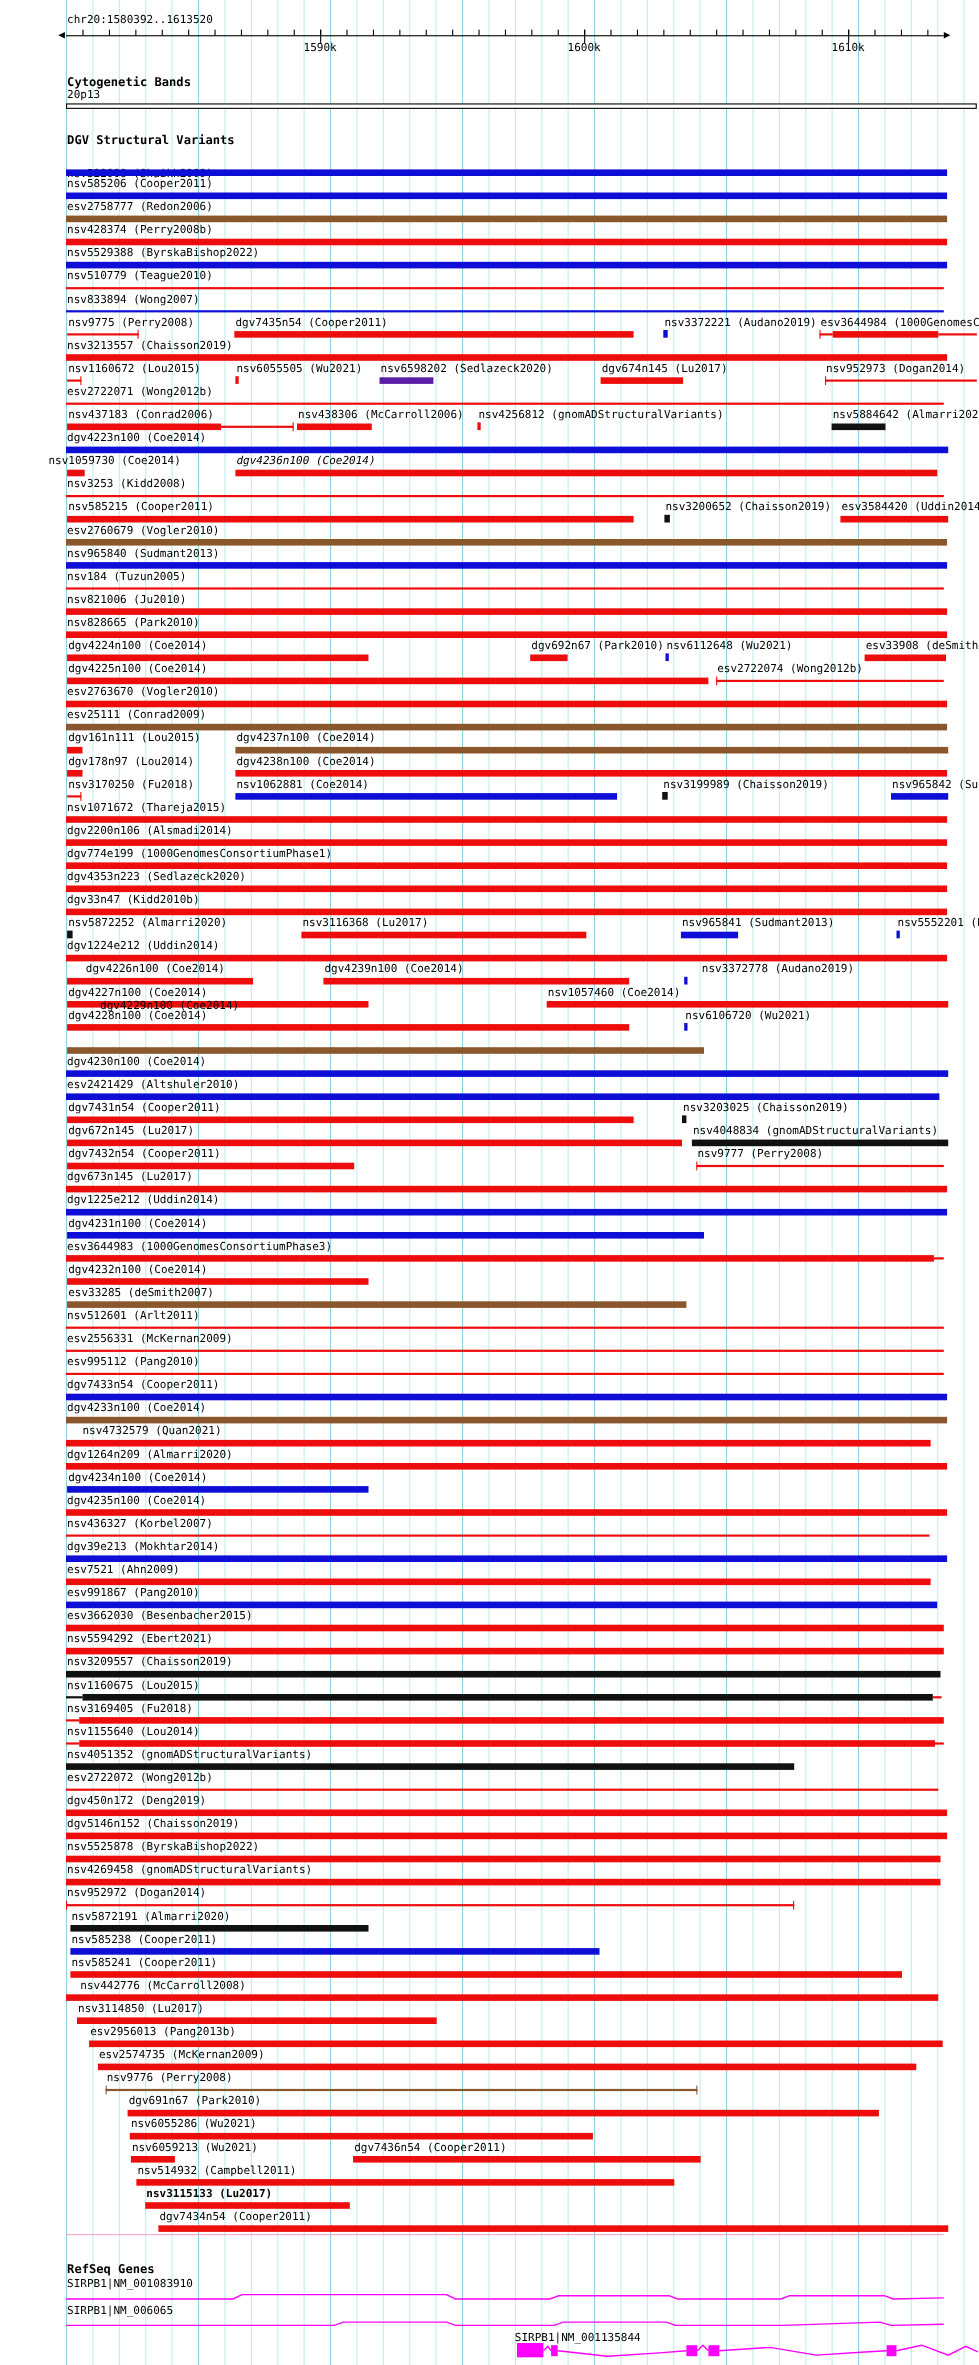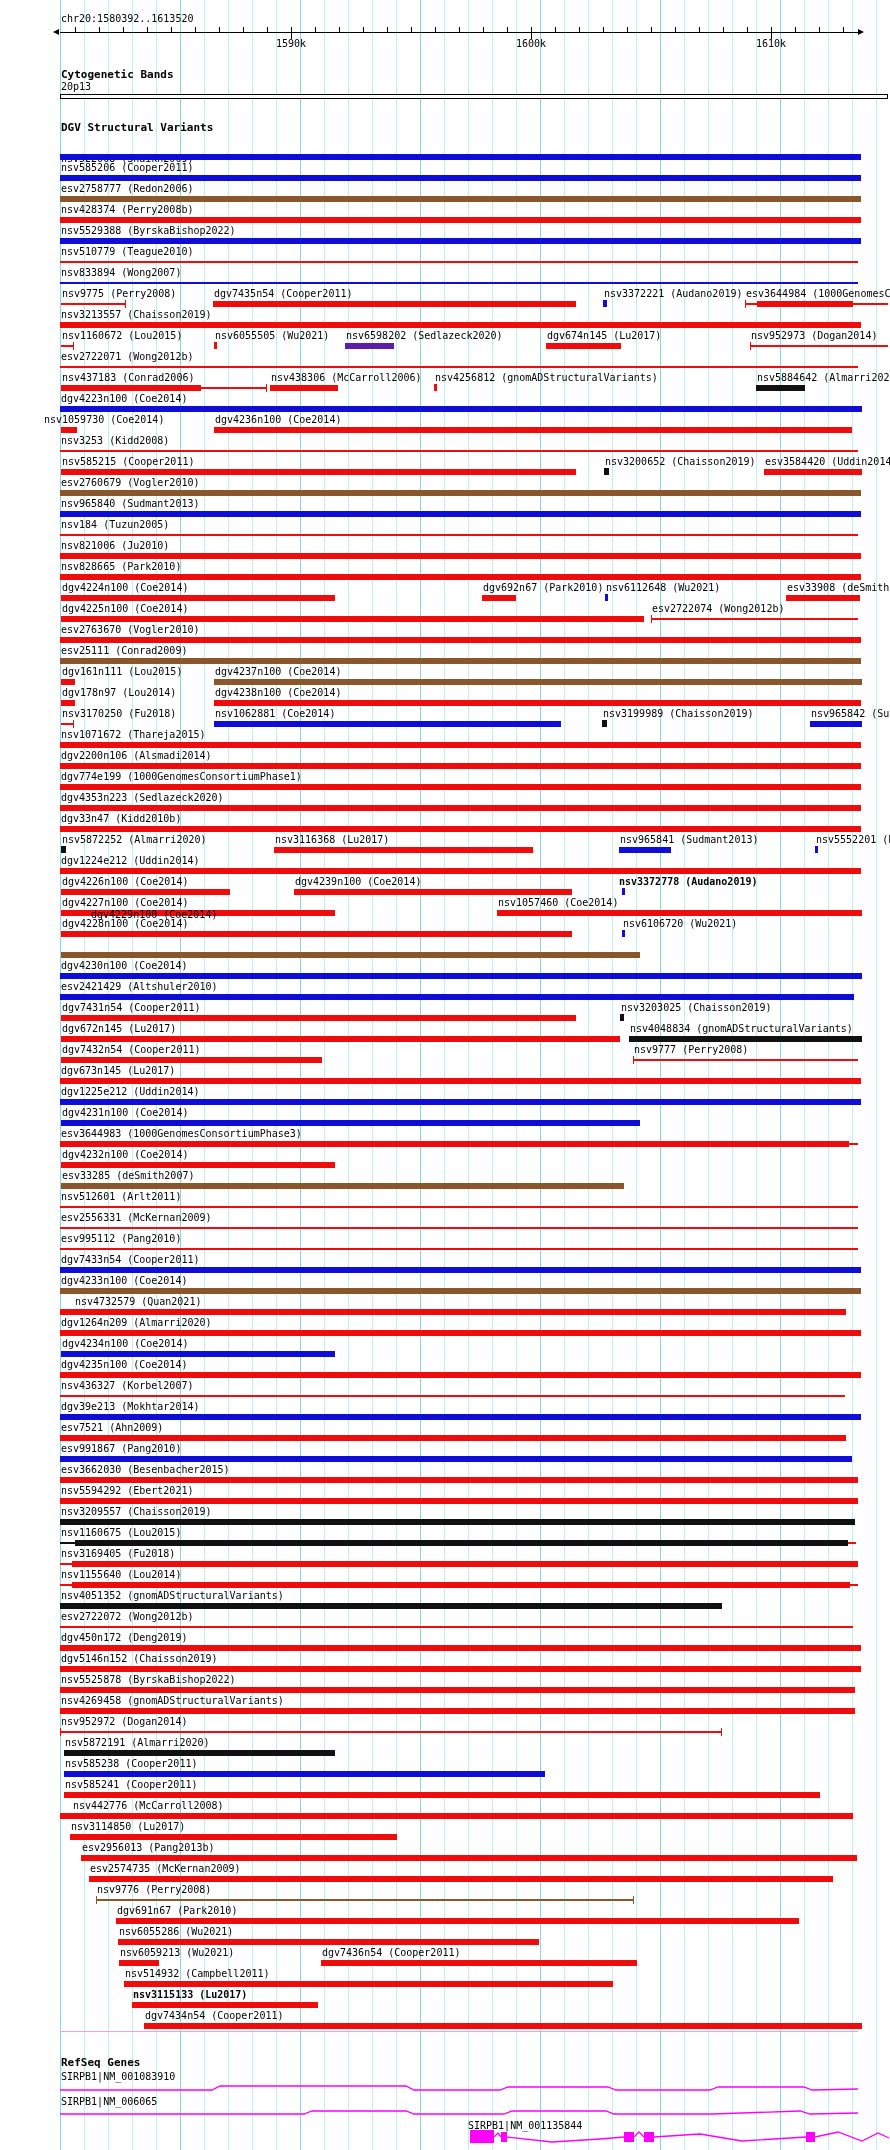--- a/index.html
+++ b/index.html
@@ -162,21 +162,21 @@
       <div class="lbl" style="left: 271px; top: 371.5px;">nsv438306 (McCarroll2006)</div>
       <div class="seg" style="left: 270px; top: 384.5px; width: 68px; height: 6px; background: rgb(238, 13, 13);"></div>
       <div class="lbl" style="left: 435px; top: 371.5px;">nsv4256812 (gnomADStructuralVariants)</div>
       <div class="seg" style="left: 434px; top: 383.5px; width: 3px; height: 7px; background: rgb(238, 13, 13);"></div>
       <div class="lbl" style="left: 757px; top: 371.5px;">nsv5884642 (Almarri2020)</div>
       <div class="seg" style="left: 756px; top: 384.5px; width: 49px; height: 6px; background: rgb(17, 17, 17);"></div>
       <div class="lbl" style="left: 61px; top: 392.5px;">dgv4223n100 (Coe2014)</div>
       <div class="seg" style="left: 60px; top: 405.5px; width: 802px; height: 6px; background: rgb(14, 14, 214);"></div>
       <div class="lbl" style="left: 44px; top: 413.5px;">nsv1059730 (Coe2014)</div>
       <div class="seg" style="left: 61px; top: 426.5px; width: 16px; height: 6px; background: rgb(238, 13, 13);"></div>
-      <div class="lbl" style="left: 215px; top: 413.5px;">dgv4236n100 (Coe2014)</div>
+      <div class="lbl" style="left: 215px; top: 413.5px; font-style: italic;">dgv4236n100 (Coe2014)</div>
       <div class="seg" style="left: 214px; top: 426.5px; width: 638px; height: 6px; background: rgb(238, 13, 13);"></div>
       <div class="lbl" style="left: 61px; top: 434.5px;">nsv3253 (Kidd2008)</div>
       <div class="seg" style="left: 60px; top: 449.5px; width: 798px; height: 2px; background: rgb(238, 13, 13);"></div>
       <div class="lbl" style="left: 62px; top: 455.5px;">nsv585215 (Cooper2011)</div>
       <div class="seg" style="left: 61px; top: 468.5px; width: 515px; height: 6px; background: rgb(238, 13, 13);"></div>
       <div class="lbl" style="left: 605px; top: 455.5px;">nsv3200652 (Chaisson2019)</div>
       <div class="seg" style="left: 604px; top: 467.5px; width: 5px; height: 7px; background: rgb(17, 17, 17);"></div>
       <div class="lbl" style="left: 765px; top: 455.5px;">esv3584420 (Uddin2014)</div>
       <div class="seg" style="left: 764px; top: 468.5px; width: 98px; height: 6px; background: rgb(238, 13, 13);"></div>
       <div class="lbl" style="left: 61px; top: 476.5px;">esv2760679 (Vogler2010)</div>
@@ -236,25 +236,25 @@
       <div class="lbl" style="left: 62px; top: 833.5px;">nsv5872252 (Almarri2020)</div>
       <div class="seg" style="left: 61px; top: 845.5px; width: 5px; height: 7px; background: rgb(17, 17, 17);"></div>
       <div class="lbl" style="left: 275px; top: 833.5px;">nsv3116368 (Lu2017)</div>
       <div class="seg" style="left: 274px; top: 846.5px; width: 259px; height: 6px; background: rgb(238, 13, 13);"></div>
       <div class="lbl" style="left: 620px; top: 833.5px;">nsv965841 (Sudmant2013)</div>
       <div class="seg" style="left: 619px; top: 846.5px; width: 52px; height: 6px; background: rgb(14, 14, 214);"></div>
       <div class="lbl" style="left: 816px; top: 833.5px;">nsv5552201 (Ebert2021)</div>
       <div class="seg" style="left: 815px; top: 845.5px; width: 3px; height: 7px; background: rgb(14, 14, 214);"></div>
       <div class="lbl" style="left: 61px; top: 854.5px;">dgv1224e212 (Uddin2014)</div>
       <div class="seg" style="left: 60px; top: 867.5px; width: 801px; height: 6px; background: rgb(238, 13, 13);"></div>
-      <div class="lbl" style="left: 62px; top: 875.5px;">dgv4226n100 (Coe2014)</div>
+      <div class="lbl" style="left: 62px; top: 875.5px; padding-left: 16px;">dgv4226n100 (Coe2014)</div>
       <div class="seg" style="left: 61px; top: 888.5px; width: 169px; height: 6px; background: rgb(238, 13, 13);"></div>
       <div class="lbl" style="left: 295px; top: 875.5px;">dgv4239n100 (Coe2014)</div>
       <div class="seg" style="left: 294px; top: 888.5px; width: 278px; height: 6px; background: rgb(238, 13, 13);"></div>
-      <div class="lbl" style="left: 619px; top: 875.5px; font-weight: bold;">nsv3372778 (Audano2019)</div>
+      <div class="lbl" style="left: 638px; top: 875.5px;">nsv3372778 (Audano2019)</div>
       <div class="seg" style="left: 622px; top: 887.5px; width: 3px; height: 7px; background: rgb(14, 14, 214);"></div>
       <div class="lbl" style="left: 62px; top: 896.5px;">dgv4227n100 (Coe2014)</div>
       <div class="seg" style="left: 61px; top: 909.5px; width: 274px; height: 6px; background: rgb(238, 13, 13);"></div>
       <div class="lbl" style="left: 498px; top: 896.5px;">nsv1057460 (Coe2014)</div>
       <div class="seg" style="left: 497px; top: 909.5px; width: 365px; height: 6px; background: rgb(238, 13, 13);"></div>
       <div class="lbl" style="left: 62px; top: 917.5px;">dgv4228n100 (Coe2014)</div>
       <div class="seg" style="left: 61px; top: 930.5px; width: 511px; height: 6px; background: rgb(238, 13, 13);"></div>
       <div class="lbl" style="left: 623px; top: 917.5px;">nsv6106720 (Wu2021)</div>
       <div class="seg" style="left: 622px; top: 929.5px; width: 3px; height: 7px; background: rgb(14, 14, 214);"></div>
       <div class="lbl" style="left: 62px; top: 909px; padding-left: 29px;">dgv4229n100 (Coe2014)</div>

